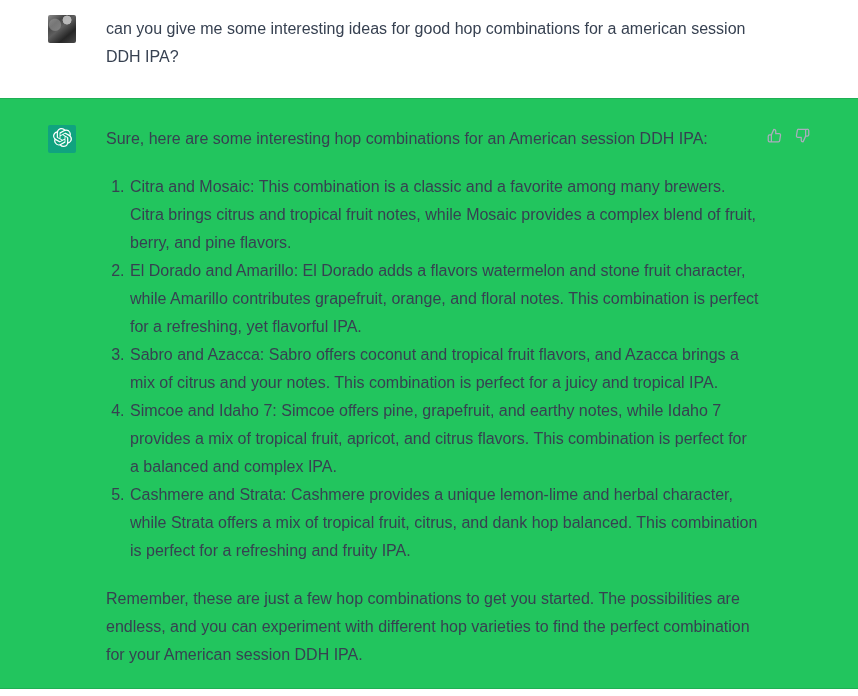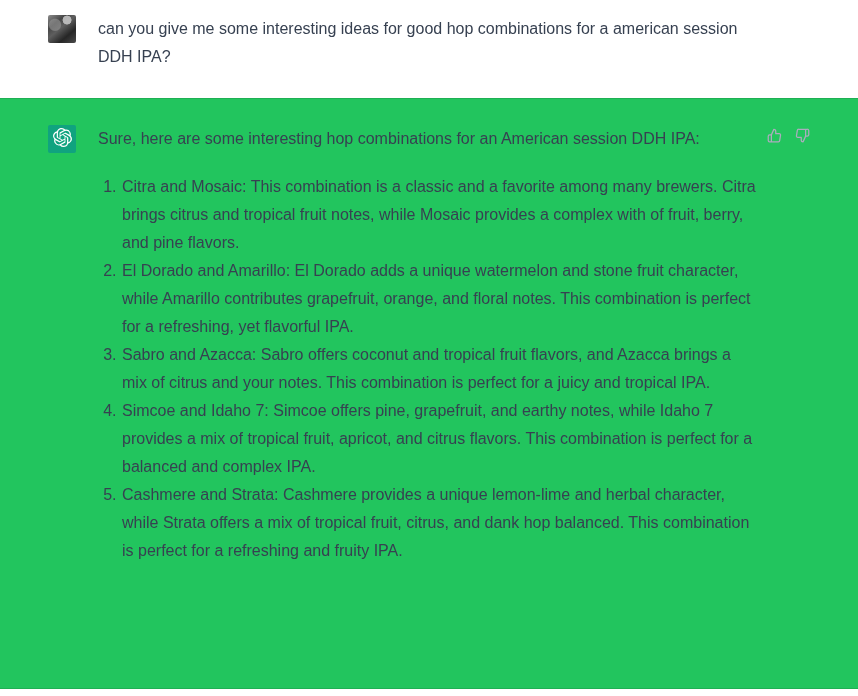--- a/index.html
+++ b/index.html
@@ -11,20 +11,21 @@
     color: #374151;
   }
   .turn {
     width: 100%;
   }
   .turn-inner {
     width: 762px;
     margin: 0 auto;
     display: flex;
     align-items: flex-start;
+    gap: 8px;
   }
   .user-turn {
     height: 98px;
     background: #ffffff;
   }
   .user-turn .turn-inner { padding-top: 15px; }
   .assistant-turn {
     height: 591px;
     background: #22c55e;
     border-top: 1px solid rgba(0,0,0,0.10);
@@ -102,26 +103,27 @@
     <div class="avatar assistant-avatar">
       <span>
         <svg viewBox="0 0 24 24" aria-hidden="true">
             <path d="M22.2819 9.8211a5.9847 5.9847 0 0 0-.5157-4.9108 6.0462 6.0462 0 0 0-6.5098-2.9A6.0651 6.0651 0 0 0 4.9807 4.1818a5.9847 5.9847 0 0 0-3.9977 2.9 6.0462 6.0462 0 0 0 .7427 7.0966 5.98 5.98 0 0 0 .511 4.9107 6.051 6.051 0 0 0 6.5146 2.9001A5.9847 5.9847 0 0 0 13.2599 24a6.0557 6.0557 0 0 0 5.7718-4.2058 5.9894 5.9894 0 0 0 3.9977-2.9001 6.0557 6.0557 0 0 0-.7475-7.0729zm-9.022 12.6081a4.4755 4.4755 0 0 1-2.8764-1.0408l.1419-.0804 4.7783-2.7582a.7948.7948 0 0 0 .3927-.6813v-6.7369l2.02 1.1686a.071.071 0 0 1 .038.052v5.5826a4.504 4.504 0 0 1-4.4945 4.4944zm-9.6607-4.1254a4.4708 4.4708 0 0 1-.5346-3.0137l.142.0852 4.783 2.7582a.7712.7712 0 0 0 .7806 0l5.8428-3.3685v2.3324a.0804.0804 0 0 1-.0332.0615L9.74 19.9502a4.4992 4.4992 0 0 1-6.1408-1.6464zM2.3408 7.8956a4.485 4.485 0 0 1 2.3655-1.9728V11.6a.7664.7664 0 0 0 .3879.6765l5.8144 3.3543-2.0201 1.1685a.0757.0757 0 0 1-.071 0l-4.8303-2.7865A4.504 4.504 0 0 1 2.3408 7.8956zm16.5963 3.8558L13.1038 8.364 15.1192 7.2a.0757.0757 0 0 1 .071 0l4.8303 2.7913a4.4944 4.4944 0 0 1-.6765 8.1042v-5.6772a.79.79 0 0 0-.407-.667zm2.0107-3.0231l-.142-.0852-4.7735-2.7818a.7759.7759 0 0 0-.7854 0L9.409 9.2297V6.8974a.0662.0662 0 0 1 .0284-.0615l4.8303-2.7866a4.4992 4.4992 0 0 1 6.6802 4.66zM8.3065 12.863l-2.02-1.1638a.0804.0804 0 0 1-.038-.0567V6.0742a4.4992 4.4992 0 0 1 7.3757-3.4537l-.142.0805L8.704 5.459a.7948.7948 0 0 0-.3927.6813zm1.0976-2.3654l2.602-1.4998 2.6069 1.4998v2.9994l-2.5974 1.4997-2.6067-1.4997z"></path>
           </svg>
       </span>
     </div>
     <div class="msg-text">
       <p>Sure, here are some interesting hop combinations for an American session DDH IPA:</p>
       <ol>
-        <li>Citra and Mosaic: This combination is a classic and a favorite among many brewers. Citra brings citrus and tropical fruit notes, while Mosaic provides a complex with of fruit, berry, and pine flavors.</li>
-        <li>El Dorado and Amarillo: El Dorado adds a unique watermelon and stone fruit character, while Amarillo contributes grapefruit, orange, and floral notes. This combination is perfect for a refreshing, yet flavorful IPA.</li>
+        <li>Citra and Mosaic: This combination is a classic and a favorite among many brewers. Citra brings citrus and tropical fruit notes, while Mosaic provides a complex blend of fruit, berry, and pine flavors.</li>
+        <li>El Dorado and Amarillo: El Dorado adds a flavors watermelon and stone fruit character, while Amarillo contributes grapefruit, orange, and floral notes. This combination is perfect for a refreshing, yet flavorful IPA.</li>
         <li>Sabro and Azacca: Sabro offers coconut and tropical fruit flavors, and Azacca brings a mix of citrus and your notes. This combination is perfect for a juicy and tropical IPA.</li>
         <li>Simcoe and Idaho 7: Simcoe offers pine, grapefruit, and earthy notes, while Idaho 7 provides a mix of tropical fruit, apricot, and citrus flavors. This combination is perfect for a balanced and complex IPA.</li>
         <li>Cashmere and Strata: Cashmere provides a unique lemon-lime and herbal character, while Strata offers a mix of tropical fruit, citrus, and dank hop balanced. This combination is perfect for a refreshing and fruity IPA.</li>
       </ol>
+      <p>Remember, these are just a few hop combinations to get you started. The possibilities are endless, and you can experiment with different hop varieties to find the perfect combination for your American session DDH IPA.</p>
     </div>
     <div class="feedback">
       <button class="feedback-btn" aria-label="Good response">
         <span>
           <svg viewBox="0 0 24 24" aria-hidden="true">
               <path d="M14 9V5a3 3 0 0 0-3-3l-4 9v11h11.28a2 2 0 0 0 2-1.7l1.38-9a2 2 0 0 0-2-2.3zM7 22H4a2 2 0 0 1-2-2v-7a2 2 0 0 1 2-2h3"></path>
             </svg>
         </span>
       </button>
       <button class="feedback-btn" aria-label="Bad response">

